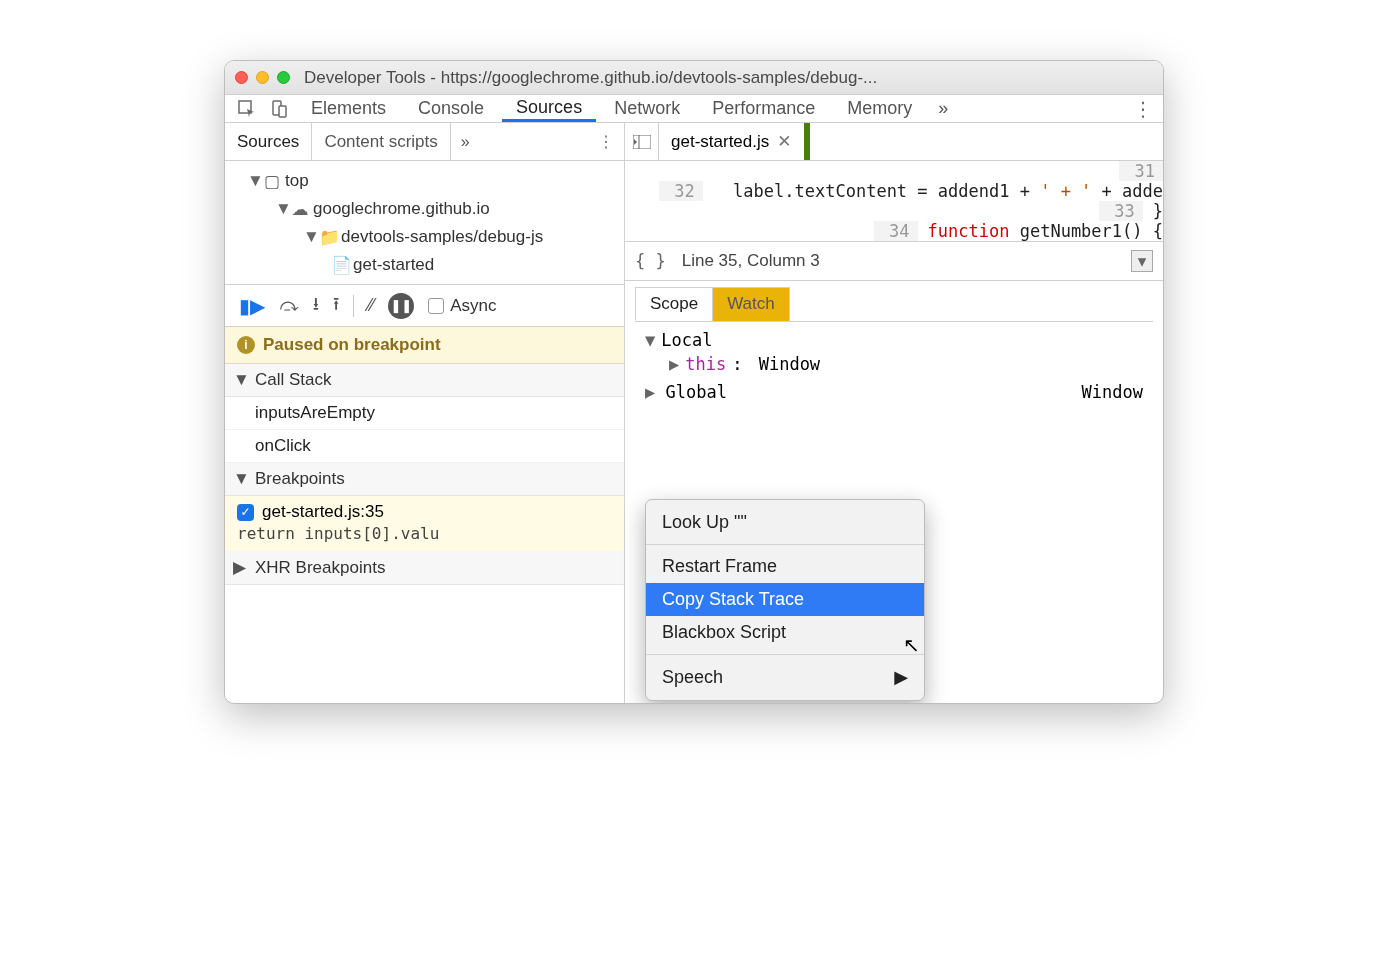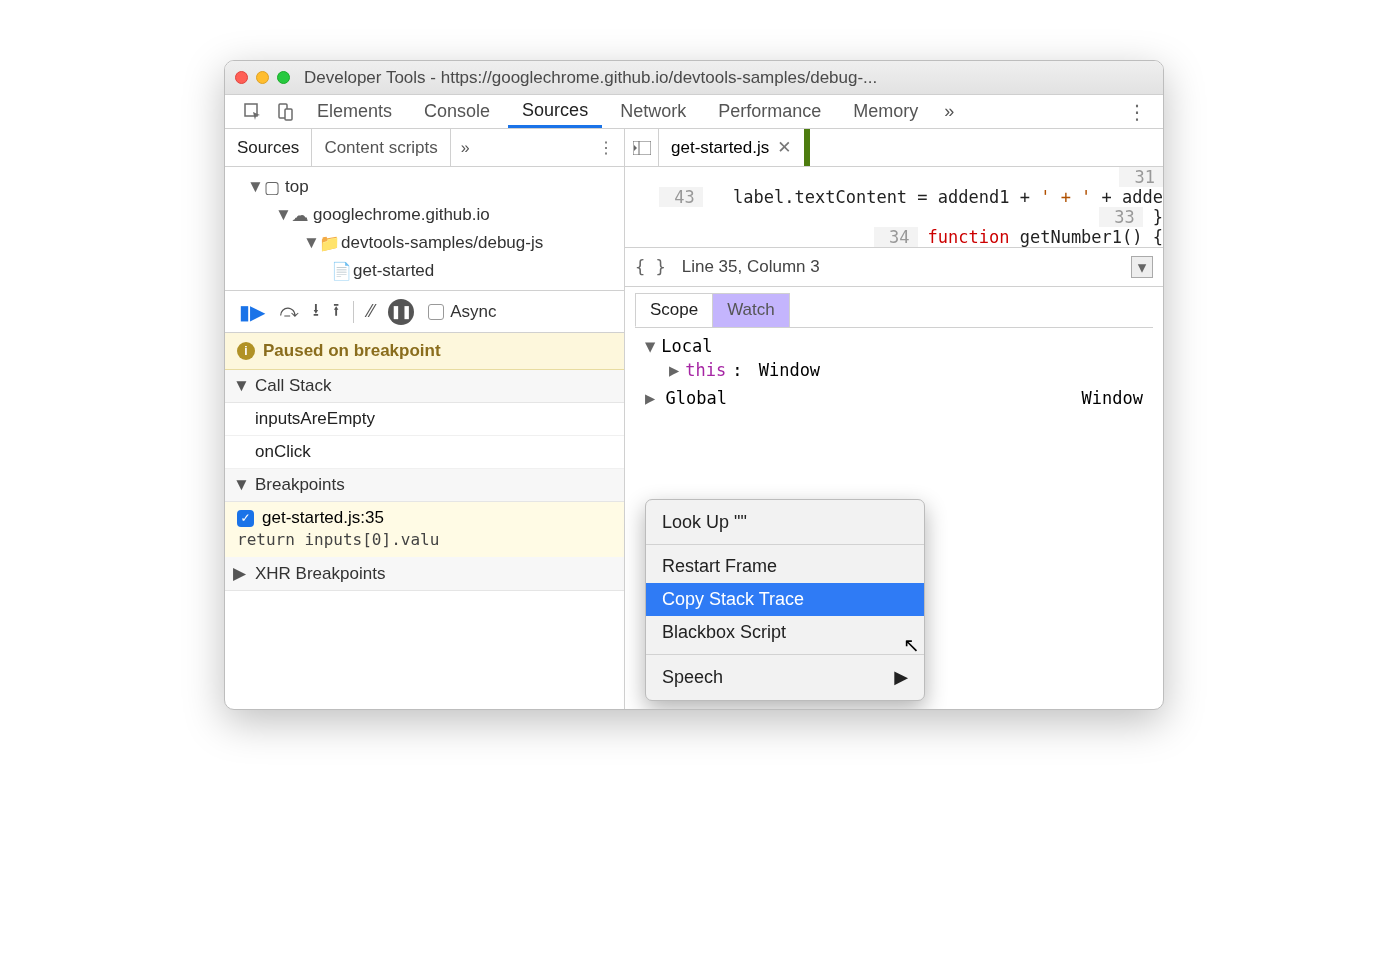--- a/index.html
+++ b/index.html
@@ -30,25 +30,25 @@
   border-bottom: 1px solid #cfcfcf;
 }
 .traffic { display:flex; gap:8px; margin-right:14px; }
 .dot { width:13px; height:13px; border-radius:50%; }
 .dot.red { background:#ff5f56; border:1px solid #e0443e; }
 .dot.yellow { background:#ffbd2e; border:1px solid #dea123; }
 .dot.green { background:#27c93f; border:1px solid #1aab29; }
 .title-text { color:#4a4a4a; font-size:17px; white-space:nowrap; overflow:hidden; text-overflow:ellipsis; }
 
 .main-tabs {
-  height: 34px;
+  height: 28px;
   display:flex;
   align-items:center;
   border-bottom:1px solid #d0d0d0;
-  padding: 0 14px;
+  padding: 0 8px;
   gap: 4px;
 }
 .icon-btn { display:inline-flex; align-items:center; justify-content:center; width:28px; height:28px; color:#6b6b6b; cursor:pointer; }
 .tab { padding: 0 14px; height:100%; display:flex; align-items:center; color:#555; font-size:18px; cursor:pointer; }
 .tab.active { color:#222; border-bottom:3px solid #1a73e8; }
 .overflow { color:#555; font-size:18px; padding:0 8px; cursor:pointer; }
 .kebab { margin-left:auto; width:24px; text-align:center; color:#6b6b6b; font-size:20px; cursor:pointer; }
 
 .content { display:flex; height: 580px; }
 .col-left { width: 400px; border-right:1px solid #d0d0d0; display:flex; flex-direction:column; }
@@ -97,21 +97,21 @@
 .code { padding-left:10px; white-space:pre; color:#222; }
 .kw { color:#a626a4; }
 .str { color:#b05000; }
 .fnred { color:#c00; }
 
 .code-status { display:flex; align-items:center; height:40px; border-top:1px solid #d0d0d0; border-bottom:1px solid #d0d0d0; padding:0 10px; color:#444; font-size:17px; }
 .braces { font-family:Menlo,monospace; color:#666; margin-right:16px; }
 .dd { margin-left:auto; width:22px; height:22px; border:1px solid #aaa; background:#eee; display:flex;align-items:center;justify-content:center; color:#666; cursor:pointer; }
 
 .sw-tabs { display:flex; border-bottom:1px solid #d0d0d0; margin-top:6px; }
-.sw-tab { padding:6px 14px; font-size:17px; color:#555; border:1px solid #d0d0d0; border-bottom:none; margin-right:-1px; cursor:pointer; background:#c4b5fd; }
+.sw-tab { padding:6px 14px; font-size:17px; color:#555; border:1px solid #d0d0d0; border-bottom:none; margin-right:-1px; cursor:pointer; background:#eab308; }
 .sw-tab.active { background:#fff; color:#222; border-bottom:1px solid #fff;}
 .scope-body { padding:6px 10px; font-family:Menlo,monospace; font-size:17px; }
 .scope-row { display:flex; align-items:center; gap:6px; padding:2px 0; }
 .prop { color:#a626a4; }
 .global-row { display:flex; justify-content:space-between; padding-top:6px; }
 
 .ctx {
   position:absolute;
   left: 420px;
   top: 438px;
@@ -259,21 +259,21 @@
           <span>get-started.js</span>
           <span class="file-close">✕</span>
         </div>
       </div>
 
       <div class="code-area" id="code-editor">
           <div class="code-line">
             <div class="gutter">31</div>
           </div>
           <div class="code-line">
-            <div class="gutter">43</div>
+            <div class="gutter">32</div>
             <div class="code">  label.textContent = addend1 + <span class="str">' + '</span> + adde</div>
           </div>
           <div class="code-line">
             <div class="gutter">33</div>
             <div class="code">}</div>
           </div>
           <div class="code-line">
             <div class="gutter">34</div>
             <div class="code"><span class="fnred">function</span> getNumber1() {</div>
           </div>

